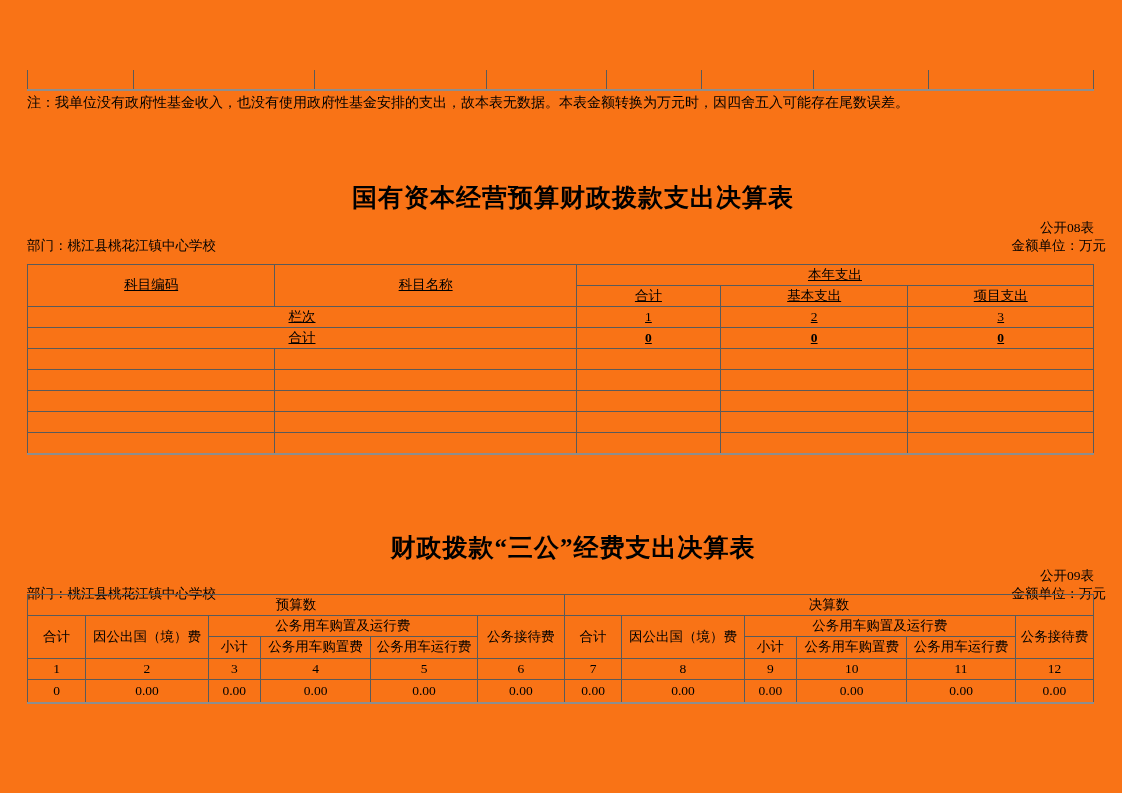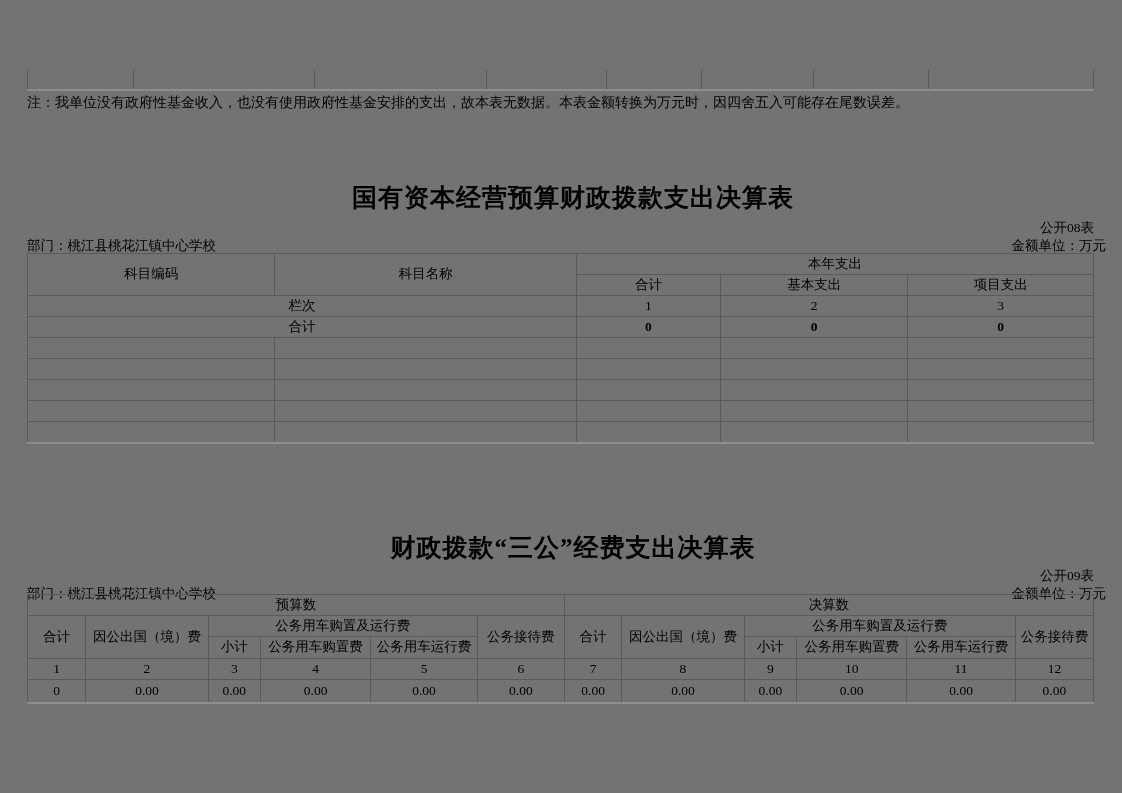--- a/index.html
+++ b/index.html
@@ -1,17 +1,17 @@
 <!DOCTYPE html>
 <html><head>
 <meta charset="utf-8">
 <style>
   html,body{margin:0;padding:0;background:#ffffff;}
   .page{
-    position:relative;width:1122px;height:793px;background:#737373;
+    position:relative;width:1122px;height:793px;background:#f97316;
     font-family:"Liberation Serif","DejaVu Serif",serif;color:#000;
     overflow:hidden;
   }
   
   .frag{position:absolute;left:27px;top:70px;width:1067px;height:19px;
         border-bottom:2.5px solid #8e8e8e;}
   .frag .vl{position:absolute;top:0;bottom:0;width:1px;background:#5a5a5a;}
   
   .note{position:absolute;left:27px;font-size:14px;line-height:16px;white-space:nowrap;}
   .tbl-title{position:absolute;left:12px;width:100%;text-align:center;
@@ -23,21 +23,21 @@
   
   table.fin{position:absolute;left:27px;width:1067px;border-collapse:collapse;
             table-layout:fixed;font-size:13.5px;}
   table.fin{border:1.5px solid #4d4d4d;border-bottom:2.5px solid #8e8e8e;}
   table.fin td{border:1px solid #5a5a5a;padding:0 3px;text-align:center;
                vertical-align:middle;overflow:hidden;white-space:nowrap;
                line-height:1.05;}
   table.fin tr{height:21px;}
   td.num{text-align:right;}
   td.bold{font-weight:bold;}
-  #table08{top:253px;}
+  #table08{top:264px;text-decoration:underline;}
   #table09{top:594px;font-family:Liberation Serif, serif;}
 </style>
 </head>
 <body>
 
 <div class="page">
 
   <div class="frag">
     <div class="vl" style="left:0"></div>
     <div class="vl" style="left:106px"></div>

